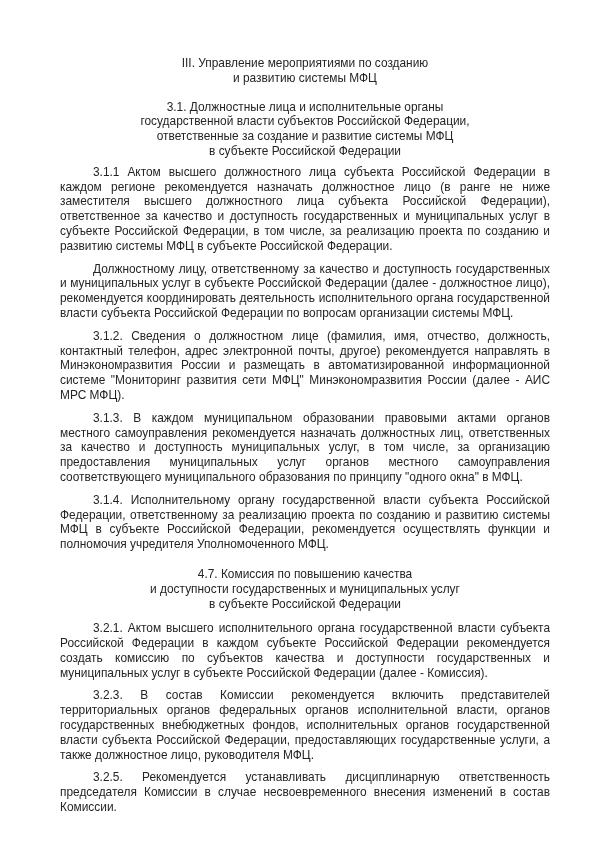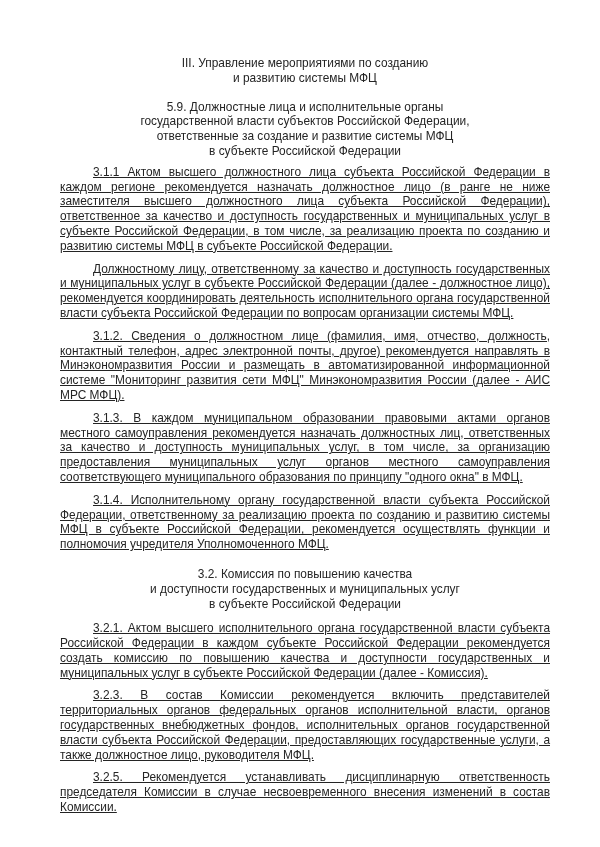--- a/index.html
+++ b/index.html
@@ -35,45 +35,44 @@
     white-space: pre-line;
   }
   .section-heading.second {
     margin-top: 15px;
     margin-bottom: 10px;
   }
   .para {
     margin: 0 0 8px 0;
     text-align: justify;
     text-indent: 33px;
-    text-decoration: underline;
   }
 </style>
 </head>
 <body>
 
 <div class="page">
 
   <h1 class="chapter-title">III. Управление мероприятиями по созданию
 и развитию системы МФЦ</h1>
 
   <section>
-    <h2 class="section-heading">5.9. Должностные лица и исполнительные органы
+    <h2 class="section-heading">3.1. Должностные лица и исполнительные органы
 государственной власти субъектов Российской Федерации,
 ответственные за создание и развитие системы МФЦ
 в субъекте Российской Федерации</h2>
     <p class="para">3.1.1 Актом высшего должностного лица субъекта Российской Федерации в каждом регионе рекомендуется назначать должностное лицо (в ранге не ниже заместителя высшего должностного лица субъекта Российской Федерации), ответственное за качество и доступность государственных и муниципальных услуг в субъекте Российской Федерации, в том числе, за реализацию проекта по созданию и развитию системы МФЦ в субъекте Российской Федерации.</p>
     <p class="para">Должностному лицу, ответственному за качество и доступность государственных и муниципальных услуг в субъекте Российской Федерации (далее - должностное лицо), рекомендуется координировать деятельность исполнительного органа государственной власти субъекта Российской Федерации по вопросам организации системы МФЦ.</p>
     <p class="para">3.1.2. Сведения о должностном лице (фамилия, имя, отчество, должность, контактный телефон, адрес электронной почты, другое) рекомендуется направлять в Минэкономразвития России и размещать в автоматизированной информационной системе "Мониторинг развития сети МФЦ" Минэкономразвития России (далее - АИС МРС МФЦ).</p>
     <p class="para">3.1.3. В каждом муниципальном образовании правовыми актами органов местного самоуправления рекомендуется назначать должностных лиц, ответственных за качество и доступность муниципальных услуг, в том числе, за организацию предоставления муниципальных услуг органов местного самоуправления соответствующего муниципального образования по принципу "одного окна" в МФЦ.</p>
     <p class="para">3.1.4. Исполнительному органу государственной власти субъекта Российской Федерации, ответственному за реализацию проекта по созданию и развитию системы МФЦ в субъекте Российской Федерации, рекомендуется осуществлять функции и полномочия учредителя Уполномоченного МФЦ.</p>
   </section>
 
   <section>
-    <h2 class="section-heading second">3.2. Комиссия по повышению качества
+    <h2 class="section-heading second">4.7. Комиссия по повышению качества
 и доступности государственных и муниципальных услуг
 в субъекте Российской Федерации</h2>
-    <p class="para">3.2.1. Актом высшего исполнительного органа государственной власти субъекта Российской Федерации в каждом субъекте Российской Федерации рекомендуется создать комиссию по повышению качества и доступности государственных и муниципальных услуг в субъекте Российской Федерации (далее - Комиссия).</p>
+    <p class="para">3.2.1. Актом высшего исполнительного органа государственной власти субъекта Российской Федерации в каждом субъекте Российской Федерации рекомендуется создать комиссию по субъектов качества и доступности государственных и муниципальных услуг в субъекте Российской Федерации (далее - Комиссия).</p>
     <p class="para">3.2.3. В состав Комиссии рекомендуется включить представителей территориальных органов федеральных органов исполнительной власти, органов государственных внебюджетных фондов, исполнительных органов государственной власти субъекта Российской Федерации, предоставляющих государственные услуги, а также должностное лицо, руководителя МФЦ.</p>
     <p class="para">3.2.5. Рекомендуется устанавливать дисциплинарную ответственность председателя Комиссии в случае несвоевременного внесения изменений в состав Комиссии.</p>
   </section>
 
 </div>
 
 </body></html>

